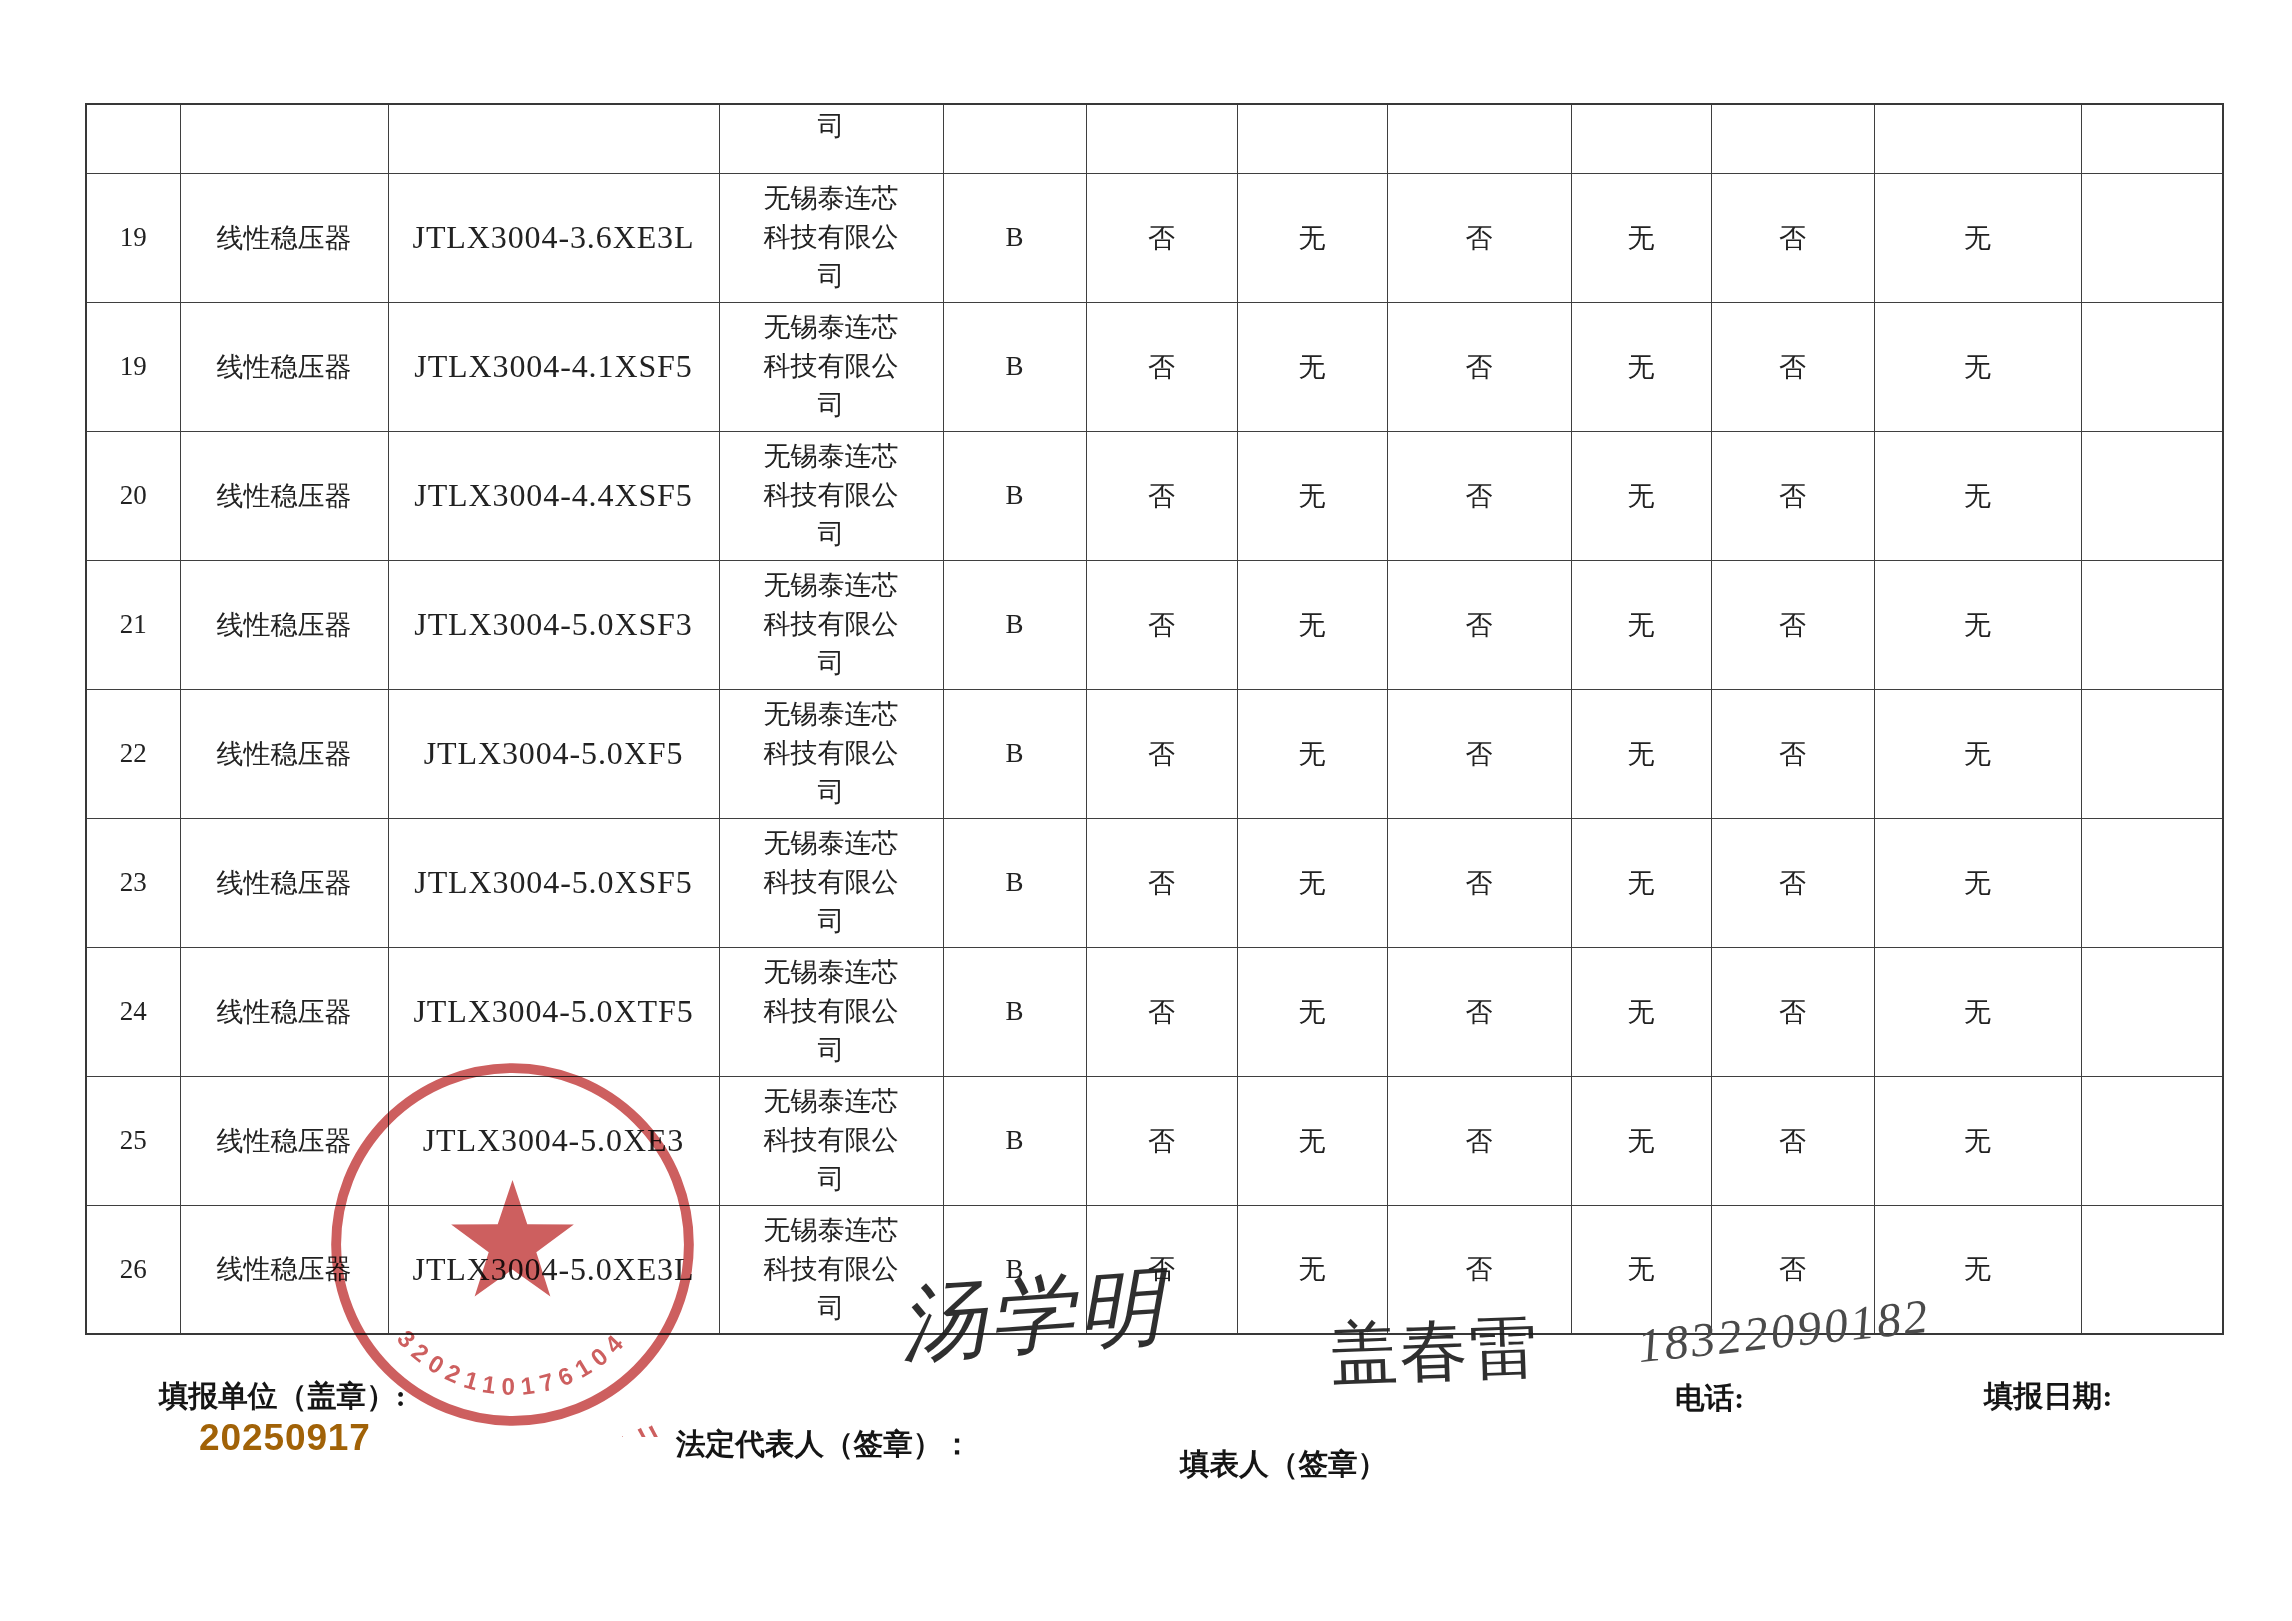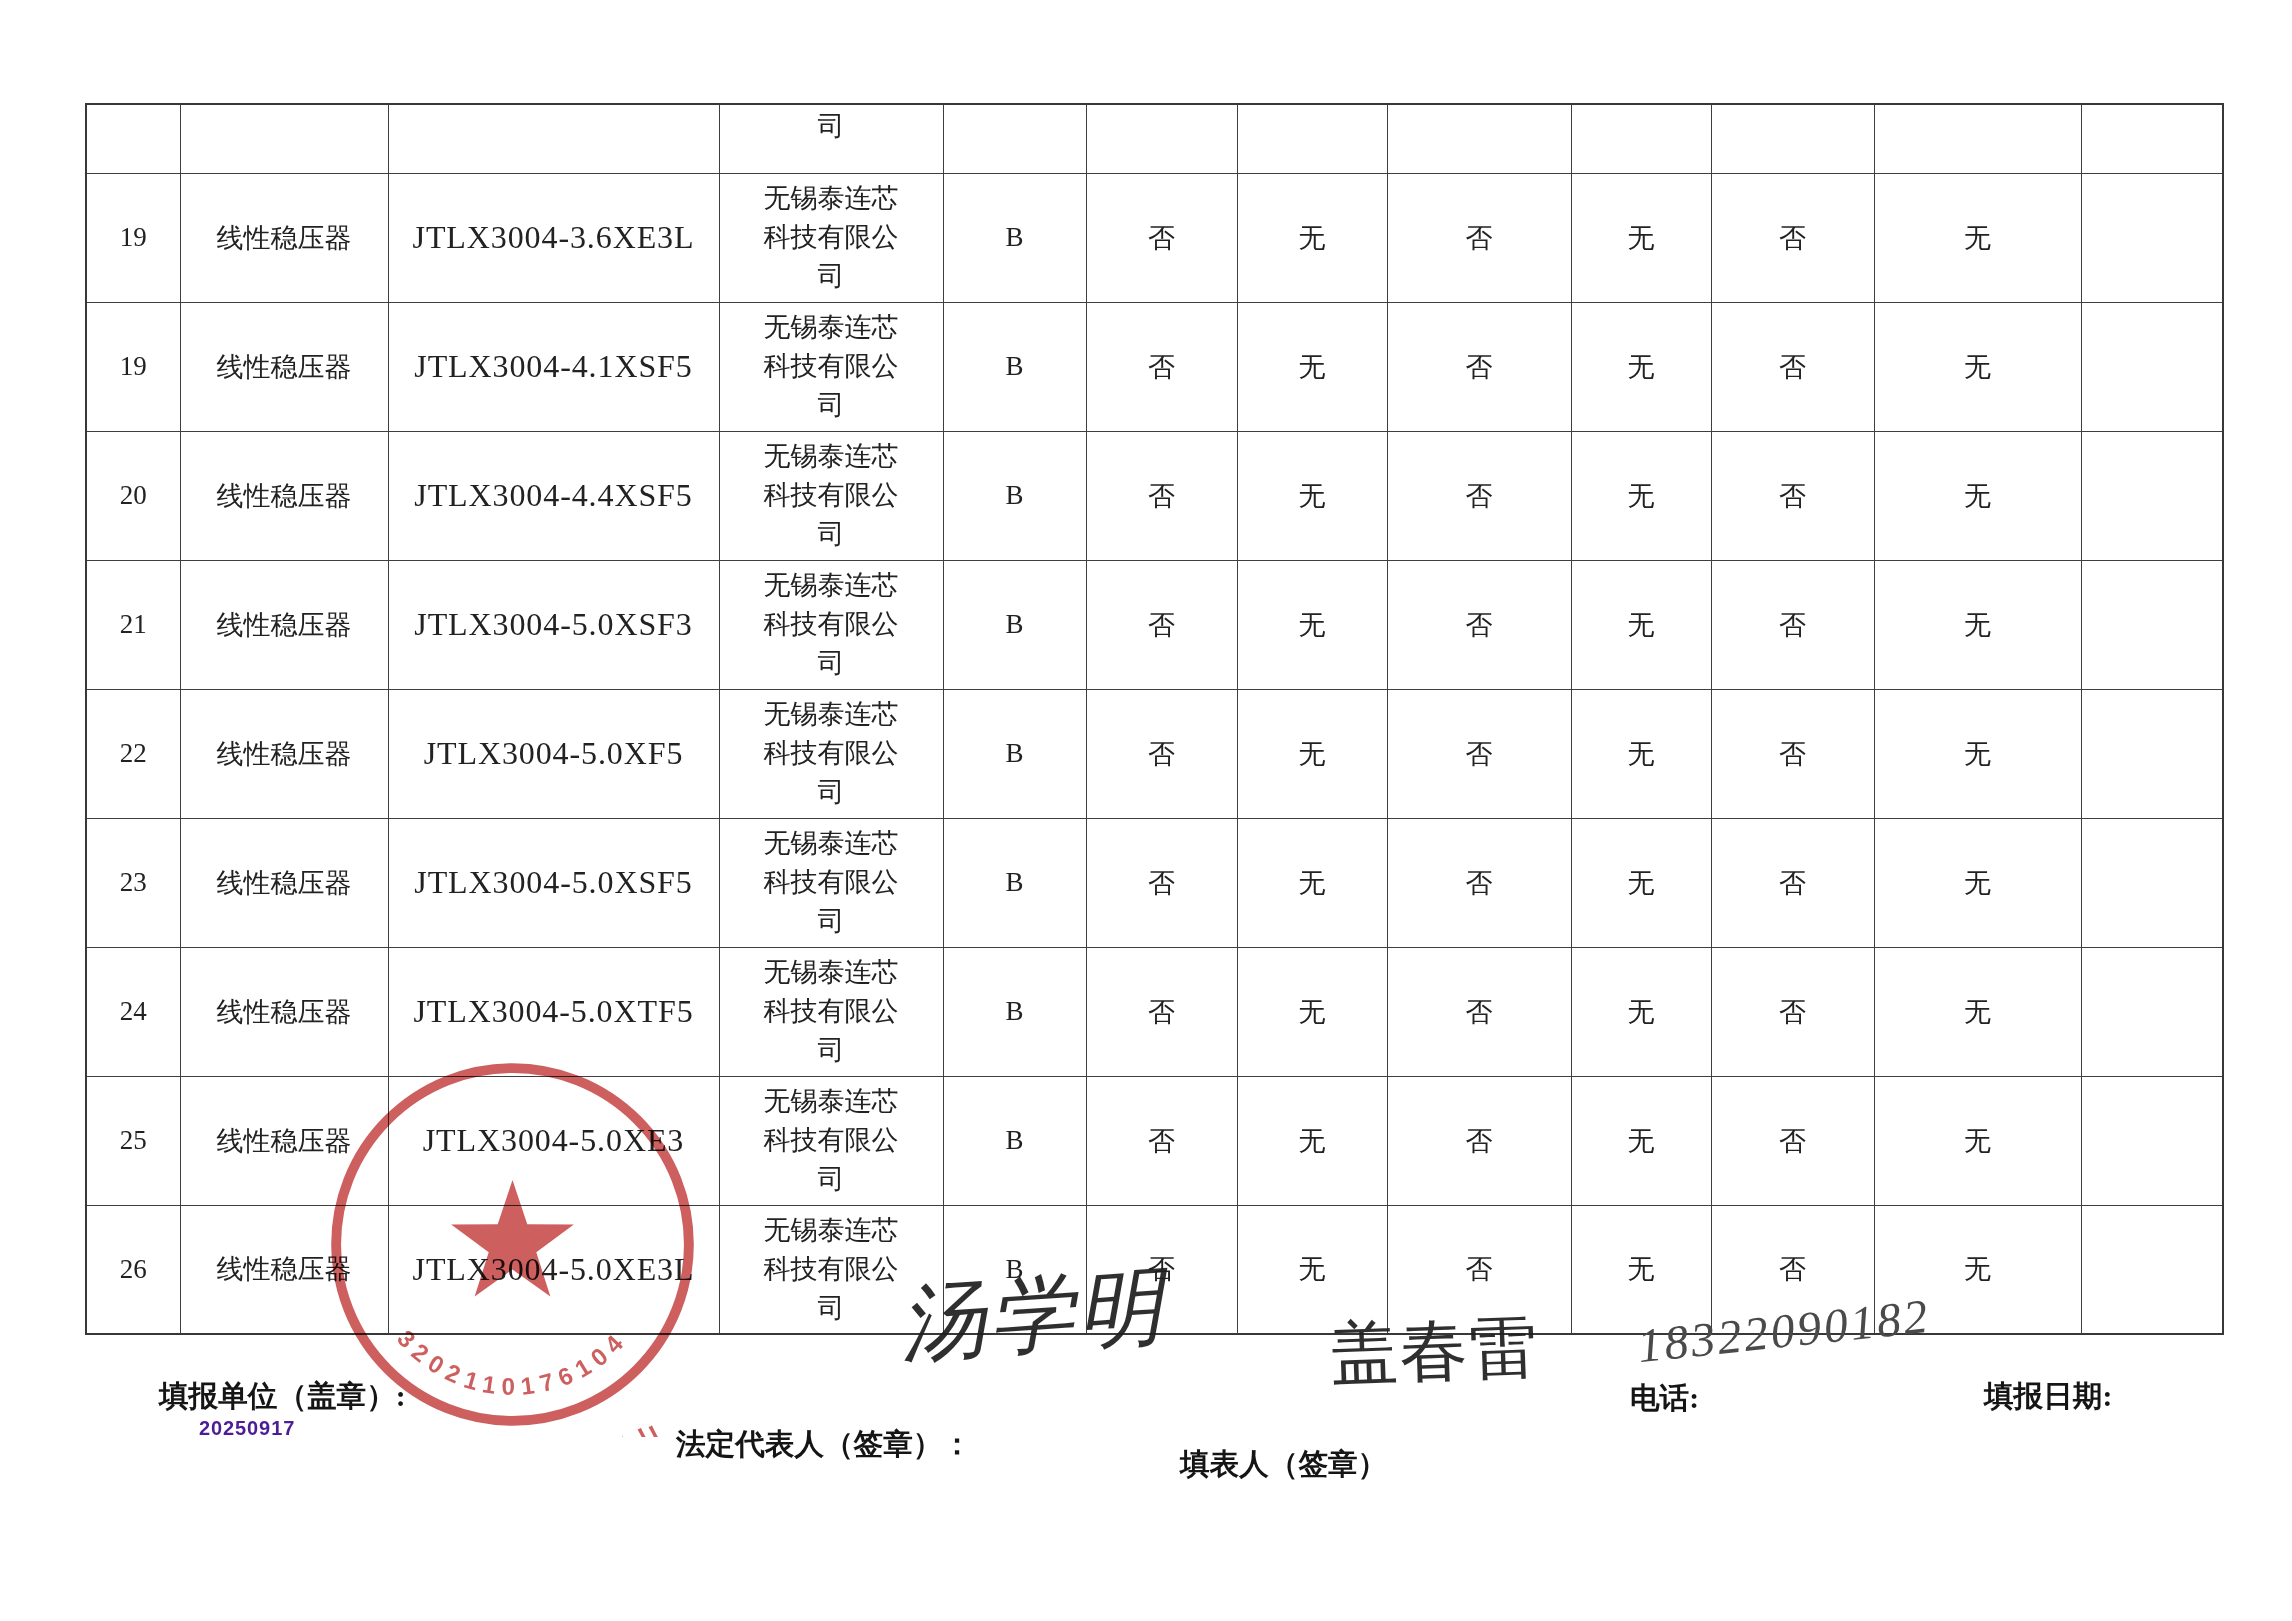--- a/index.html
+++ b/index.html
@@ -24,21 +24,21 @@
     opacity:.82;mix-blend-mode:multiply;}
   .stamp-cjk{font-size:42px;font-weight:700;letter-spacing:23px;fill:#c23b3b;
     font-family:"Liberation Serif", serif;}
   .stamp-digits{font-size:27px;font-weight:700;letter-spacing:8px;fill:#c23b3b;
     font-family:"Liberation Sans", sans-serif;}
 
   
   .flabel{position:absolute;font-family:Liberation Serif, serif;font-weight:700;
     font-size:29.6px;color:#151515;white-space:nowrap;}
   .fdate{position:absolute;font-family:"Liberation Sans", sans-serif;font-weight:700;
-    font-size:20px;color:#4c1d95;letter-spacing:0.9px;}
+    font-size:37px;color:#a16207;letter-spacing:0.9px;}
   .sig{position:absolute;font-family:cursive;color:#1e1e1e;opacity:.92;white-space:nowrap;}
   .sig1{font-size:85px;transform:rotate(-4deg);letter-spacing:3.6px;font-style:italic;}
   .sig2{font-size:68px;transform:rotate(-2deg);letter-spacing:1.8px;}
   .hand-phone{position:absolute;font-family:cursive;font-size:48px;color:#4a4a4a;
     transform:rotate(-6deg);letter-spacing:2.7px;white-space:nowrap;font-style:italic;}
 </style>
 </head>
 <body>
 
 <table class="sheet-table">
@@ -232,21 +232,21 @@
 
 <div class="flabel" style="left:159px;top:1376px">填报单位（盖章）:</div>
 <div class="fdate" style="left:199px;top:1417px">20250917</div>
 
 <div class="flabel" style="left:676px;top:1424px">法定代表人（签章）：</div>
 <div class="sig sig1" style="left:900px;top:1258px">汤学明</div>
 
 <div class="flabel" style="left:1180px;top:1444px">填表人（签章）</div>
 <div class="sig sig2" style="left:1330px;top:1306px">盖春雷</div>
 
-<div class="flabel" style="left:1630px;top:1378px">电话:</div>
+<div class="flabel" style="left:1675px;top:1378px">电话:</div>
 <div class="hand-phone" style="left:1637px;top:1303px">18322090182</div>
 
 <div class="flabel" style="left:1984px;top:1376px">填报日期:</div>
 
 <svg class="stamp" viewBox="-215 -215 430 430">
   <circle r="197" fill="none" stroke="#c23b3b" stroke-width="11"></circle>
   <path id="arcTop" d="M 0,158 A 158,158 0 1 1 -0.2,158" fill="none"></path>
   <path id="arcBot" d="M -168,0 A 168,168 0 0 0 168,0" fill="none"></path>
   <text class="stamp-cjk">
     <textPath href="#arcTop" startOffset="50%" text-anchor="middle">无锡泰连芯科技有限公司</textPath>

